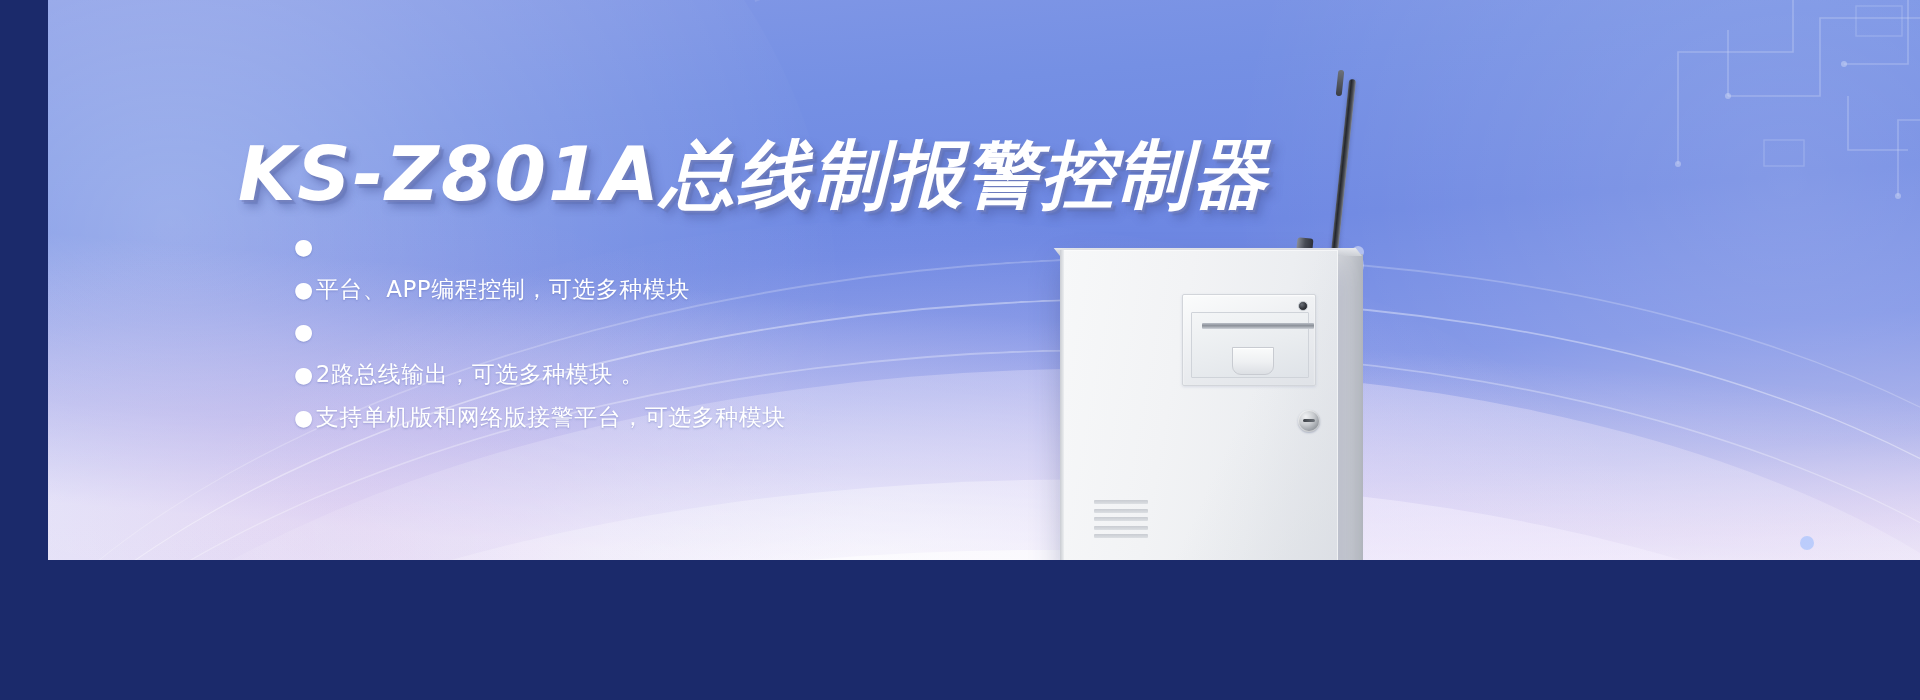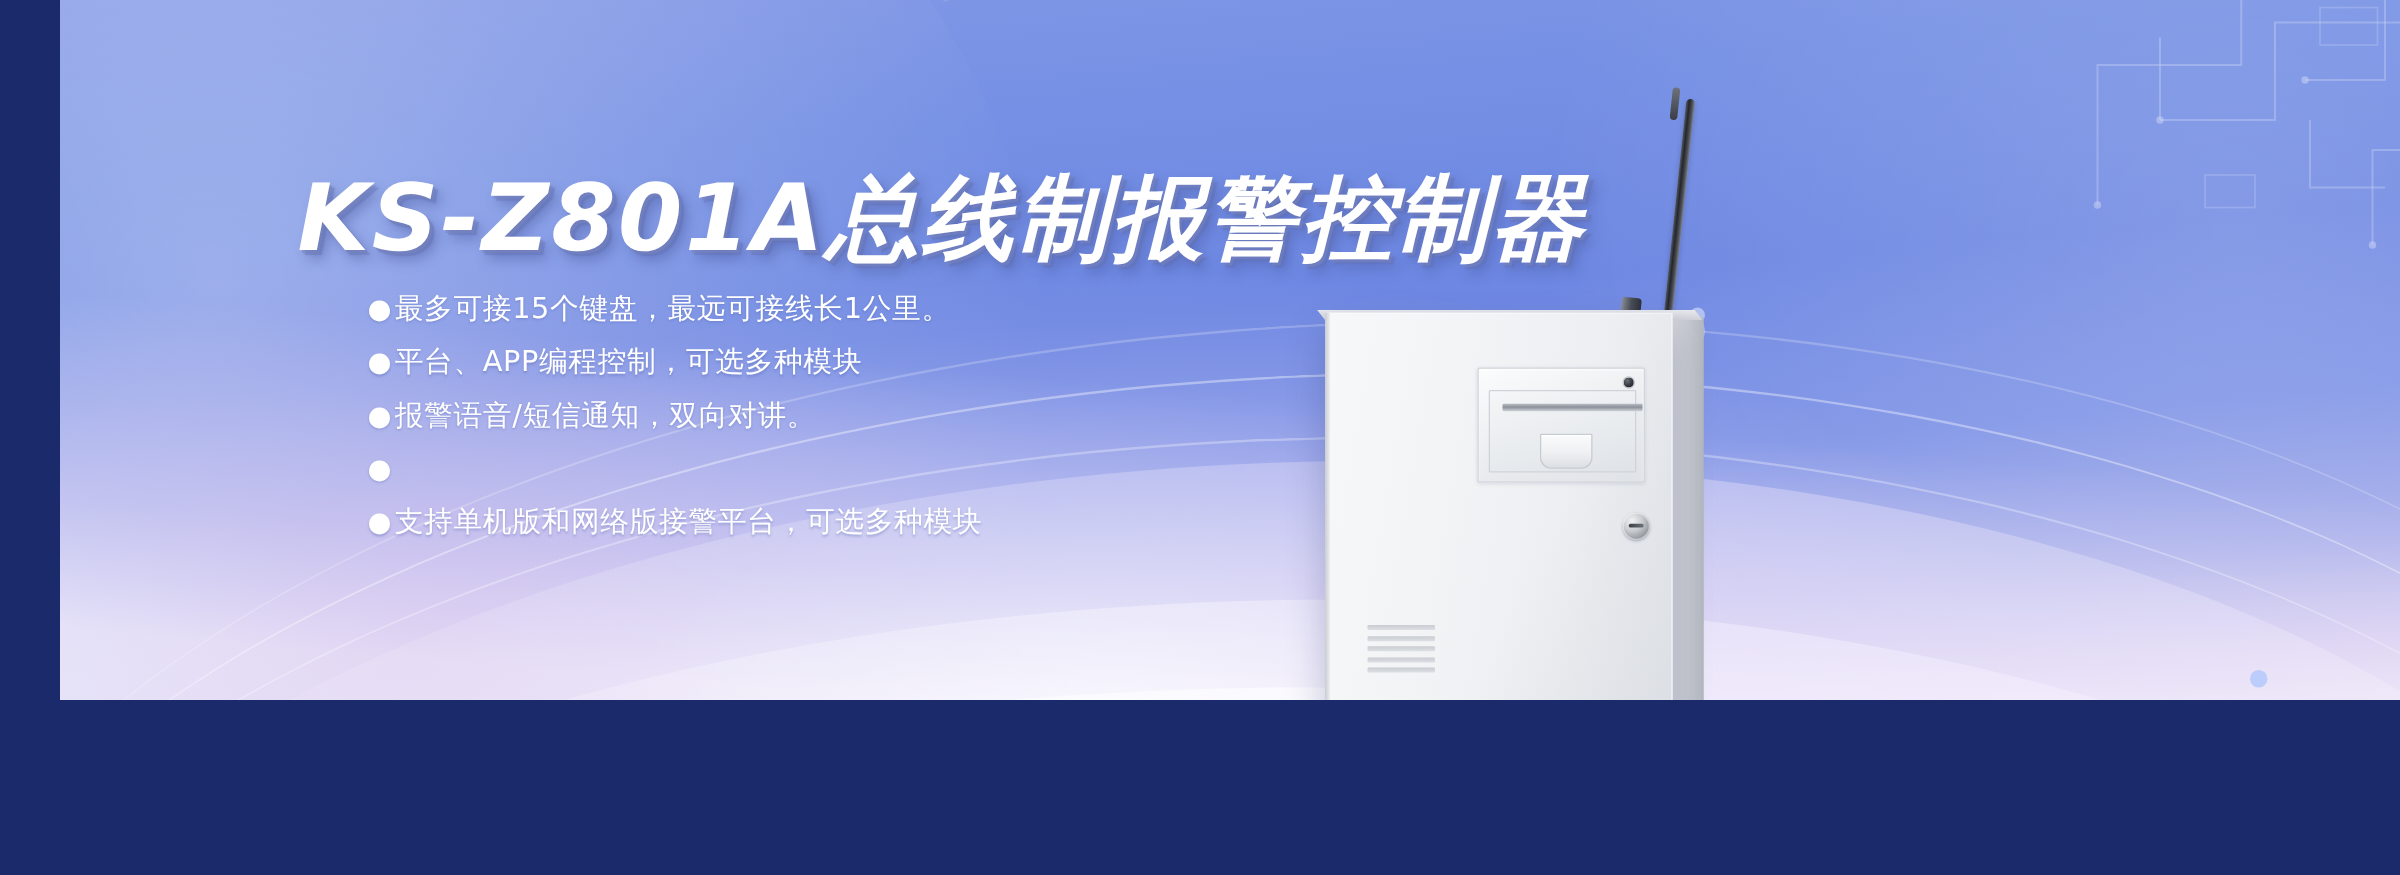--- a/index.html
+++ b/index.html
@@ -393,32 +393,31 @@
     <div class="dot" style="left:1304px; top:246px; width:12px; height:12px;"></div>
     <div class="dot" style="left:1752px; top:536px; width:14px; height:14px; background:rgba(150,185,255,0.55);"></div>
     <div class="dot" style="left:1812px; top:560px; width:9px; height:9px; background:rgba(150,185,255,0.45);"></div>
   </div>
 
   <h1 class="title">KS-Z801A总线制报警控制器</h1>
 
   <ul class="features" style="list-style:none;margin:0;padding:0;">
     <li class="feature-item">
       <span class="feature-bullet">●</span>
-      <span>最多可接15个键盘，最远可接线长1公里。</span>
     </li>
     <li class="feature-item">
       <span class="feature-bullet">●</span>
       <span>平台、APP编程控制，可选多种模块</span>
     </li>
     <li class="feature-item">
       <span class="feature-bullet">●</span>
-      <span>报警语音/短信通知，双向对讲。</span>
     </li>
     <li class="feature-item">
       <span class="feature-bullet">●</span>
+      <span>2路总线输出，可选多种模块 。</span>
     </li>
     <li class="feature-item">
       <span class="feature-bullet">●</span>
       <span>支持单机版和网络版接警平台，可选多种模块</span>
     </li>
   </ul>
 
   <div class="product">
     <div class="antenna-tip"></div>
     <div class="antenna"></div>

